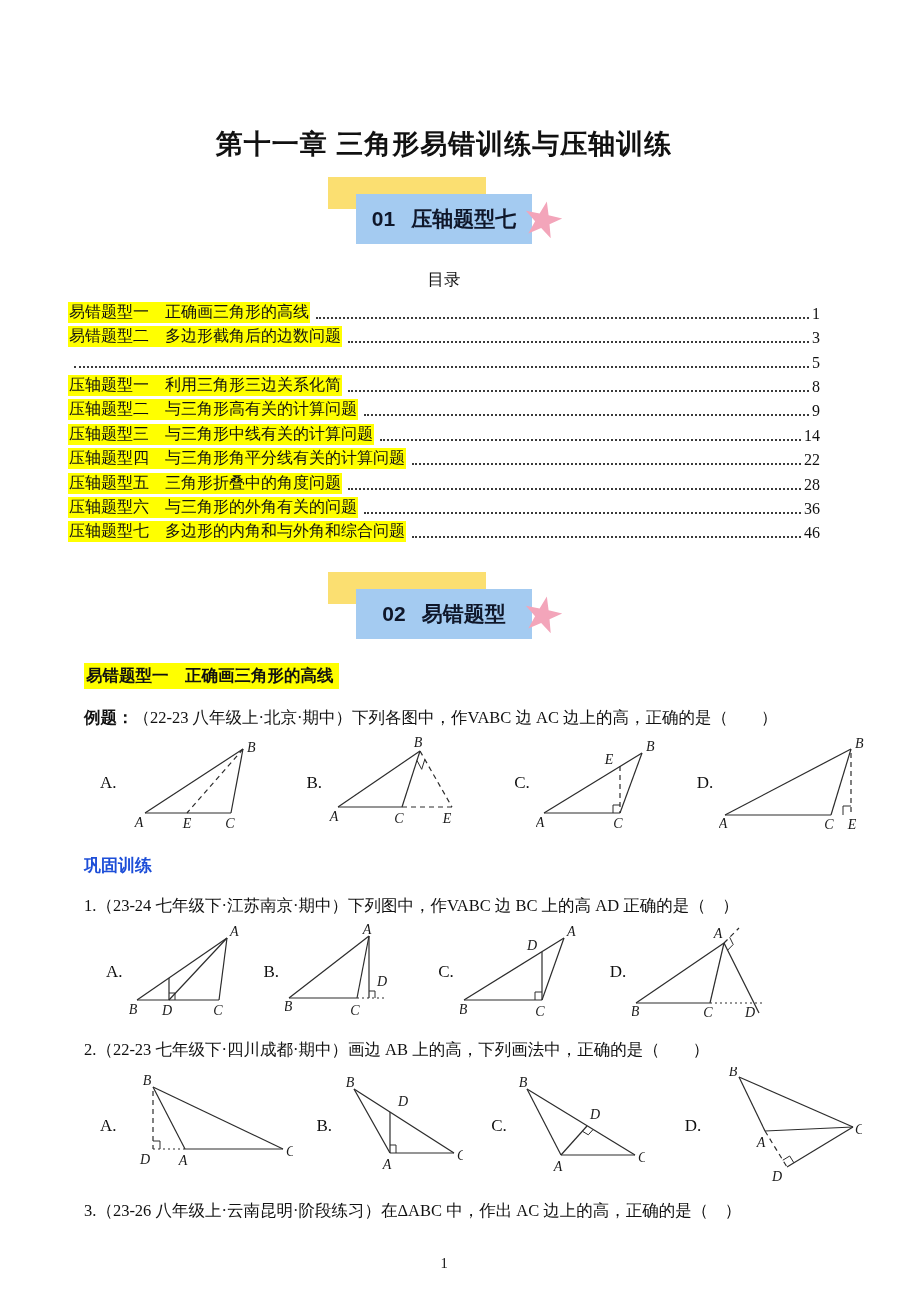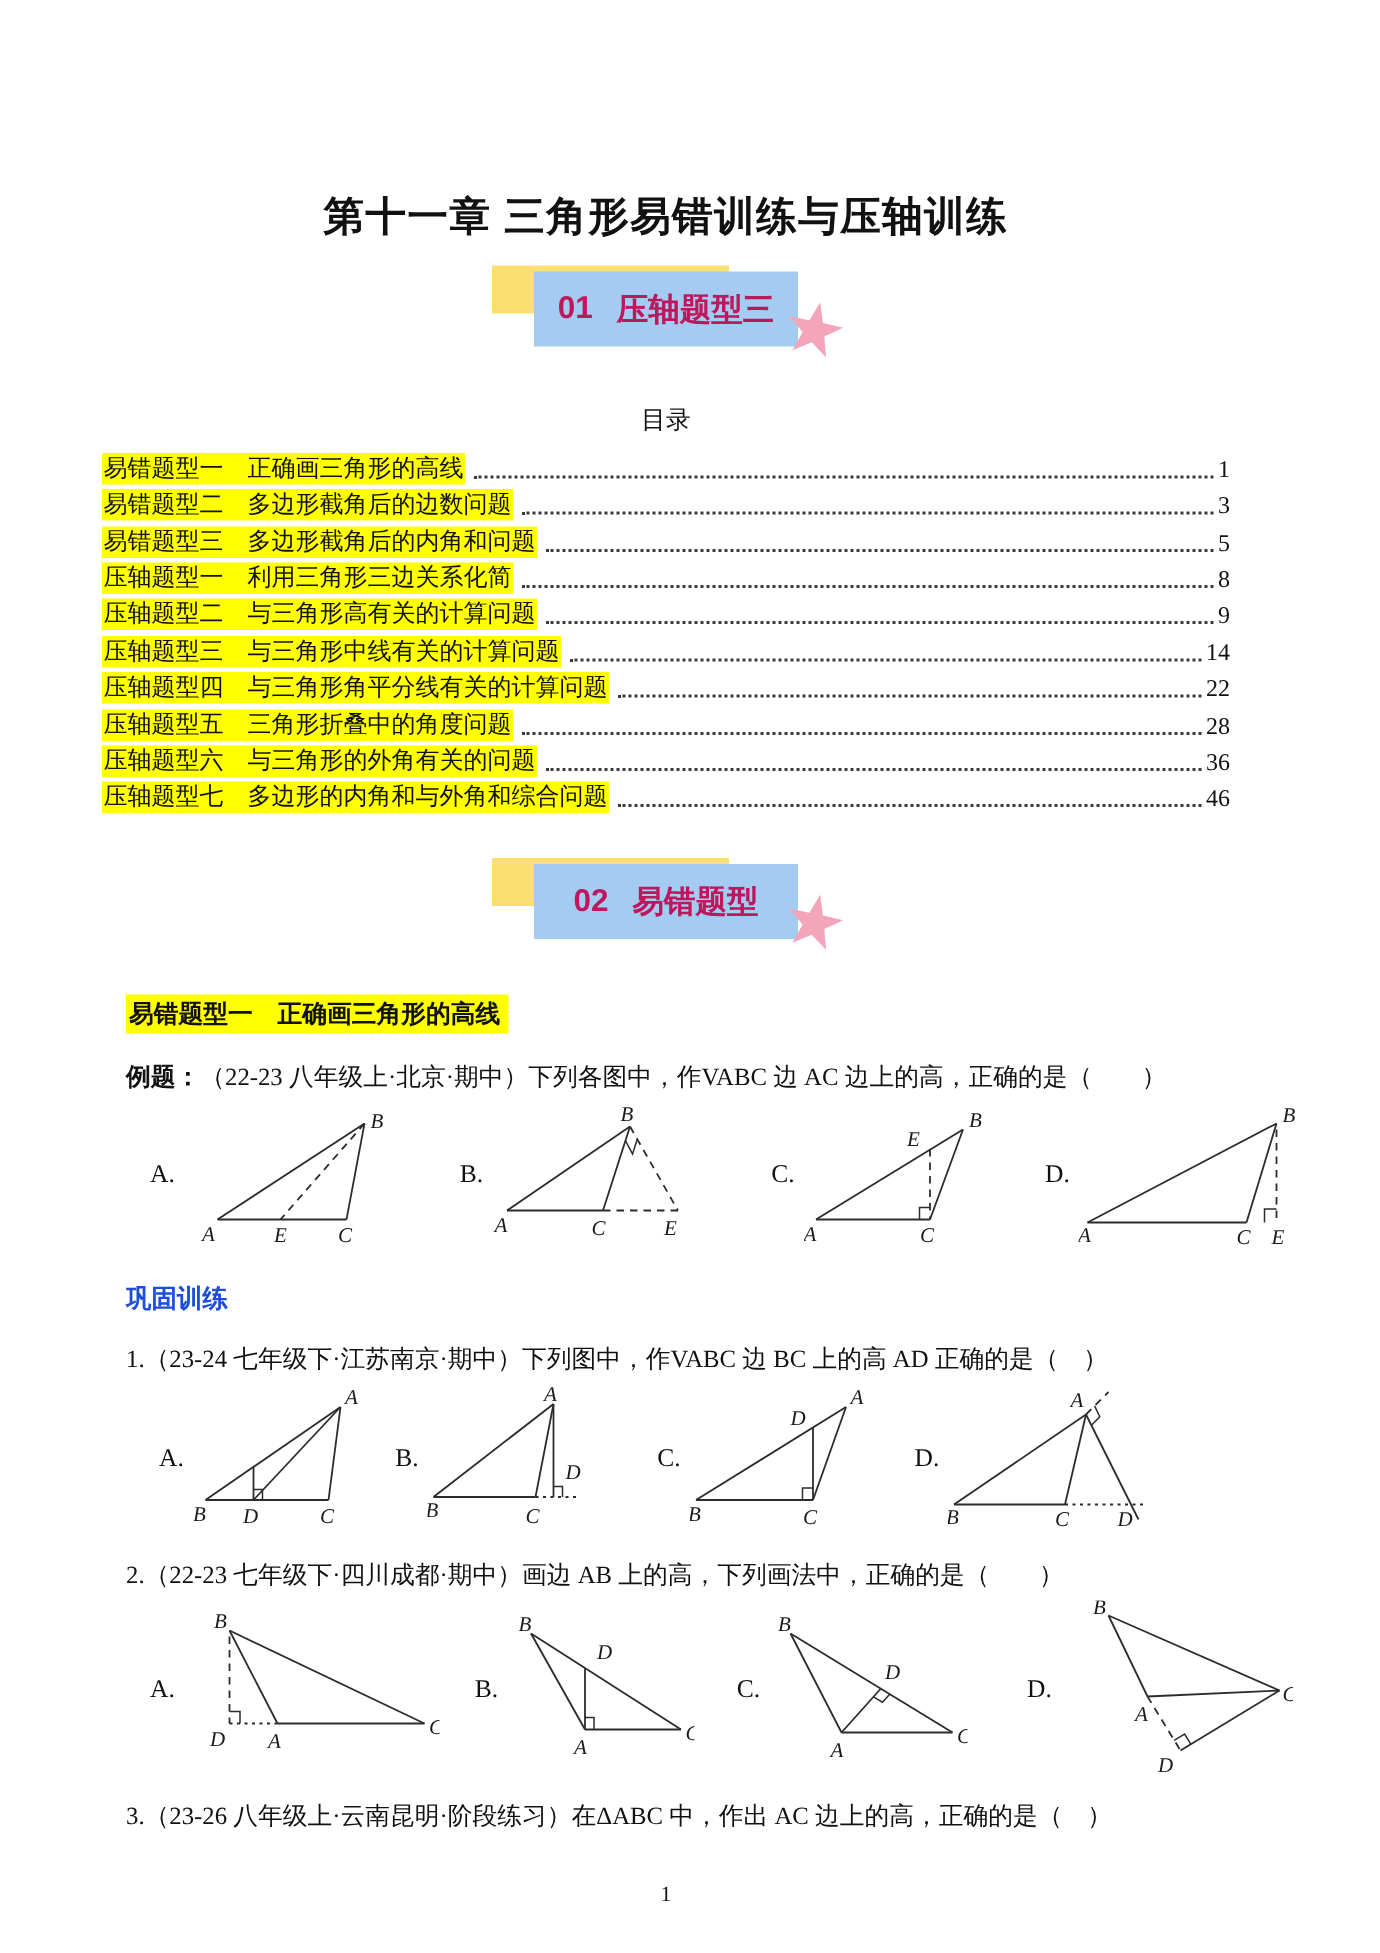--- a/index.html
+++ b/index.html
@@ -13,23 +13,23 @@
   .doc-title {
     text-align:center;
     font:bold 27px/1.2 "Liberation Sans", sans-serif;
     letter-spacing:1px;
   }
 
   
   .badge-wrap { position:relative; width:176px; margin:17px auto 0; height:66px; }
   .badge-yellow { position:absolute; left:-28px; top:0; width:158px; height:32px; background:#fbdf71; }
   .badge-blue {
-    position:absolute; left:0; top:4px; width:176px; height:50px; background:#a4cbf1;
+    position:absolute; left:0; top:17px; width:176px; height:50px; background:#a4cbf1;
     display:flex; align-items:center; justify-content:center; gap:16px;
-    font:bold 21px "Liberation Sans", sans-serif; color:#be185d;
+    font:bold 21px "Liberation Sans", sans-serif; color:#0f172a;
   }
   .badge-star { position:absolute; right:-32px; top:22px; transform:rotate(12deg); }
 
   
   .toc { width:752px; margin:26px auto 0; }
   .toc-heading { text-align:center; font:16.5px "Liberation Serif", serif; margin-bottom:7px; }
   .toc-row { display:flex; align-items:flex-end; height:24.4px; font-size:16px; }
   .toc-label { background:#ffff00; white-space:nowrap; padding:0 1px; }
   .toc-dots { flex:1; border-bottom:2px dotted #3a3a3a; margin:0 3px 4px 6px; }
   .toc-page { white-space:nowrap; }
@@ -72,42 +72,41 @@
 <body>
 
 <div class="page">
 
   <div class="doc-title">第十一章 三角形易错训练与压轴训练</div>
 
   <div class="badge-wrap">
     <div class="badge-yellow"></div>
     <div class="badge-blue">
       <span>01</span>
-      <span>压轴题型三</span>
+      <span>压轴题型七</span>
     </div>
     <svg class="badge-star" width="42" height="41" viewBox="0 0 40 40">
       <polygon points="20,2 24.5,14.9 38.1,15.1 27.2,23.3 31.2,36.4 20,28.6 8.8,36.4 12.8,23.3 1.9,15.1 15.5,14.9" fill="#f3a5ba"></polygon>
     </svg>
   </div>
 
   <div class="toc">
     <div class="toc-heading">目录</div>
 
     <div class="toc-row">
       <span class="toc-label">易错题型一　正确画三角形的高线</span>
       <span class="toc-dots"></span>
       <span class="toc-page">1</span>
     </div>
     <div class="toc-row">
       <span class="toc-label">易错题型二　多边形截角后的边数问题</span>
       <span class="toc-dots"></span>
       <span class="toc-page">3</span>
     </div>
     <div class="toc-row">
-      <span class="toc-label">易错题型三　多边形截角后的内角和问题</span>
       <span class="toc-dots"></span>
       <span class="toc-page">5</span>
     </div>
     <div class="toc-row">
       <span class="toc-label">压轴题型一　利用三角形三边关系化简</span>
       <span class="toc-dots"></span>
       <span class="toc-page">8</span>
     </div>
     <div class="toc-row">
       <span class="toc-label">压轴题型二　与三角形高有关的计算问题</span>

